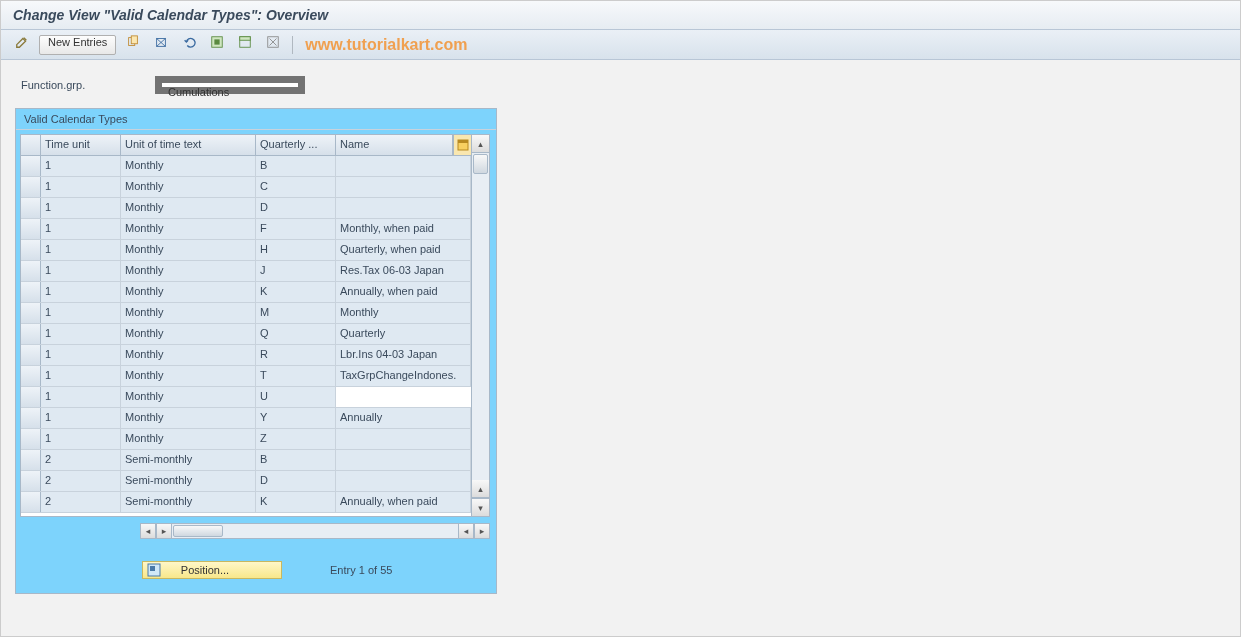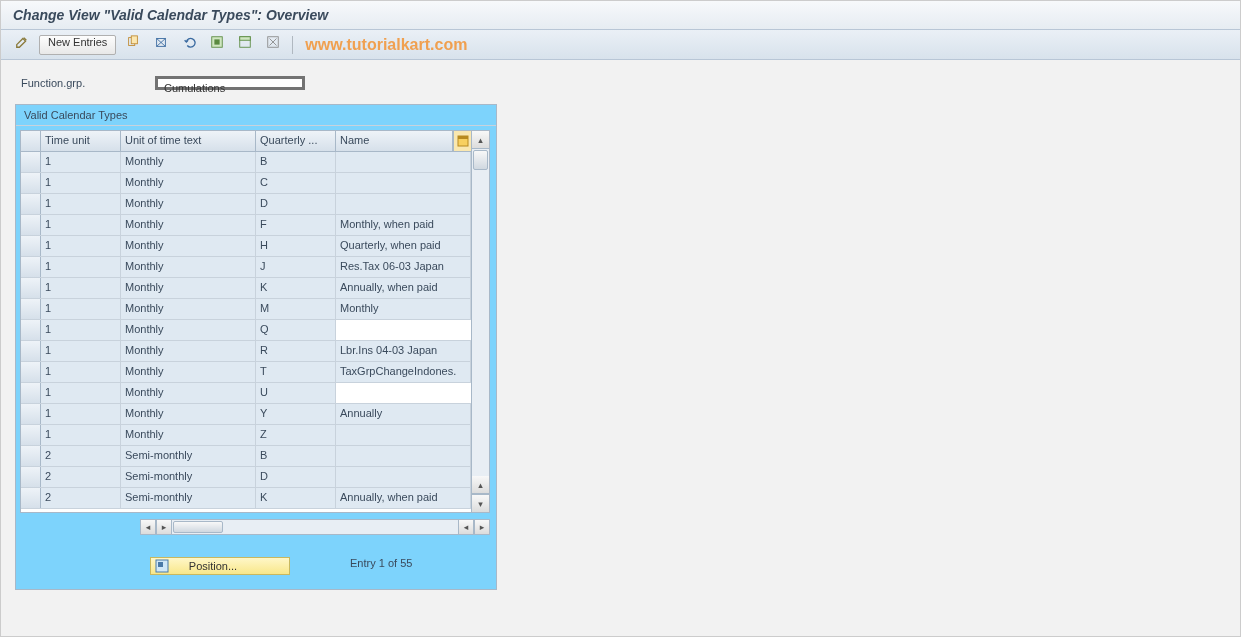--- a/index.html
+++ b/index.html
@@ -66,21 +66,21 @@
     align-items: center;
     gap: 24px;
     margin-bottom: 14px;
     margin-left: 6px;
   }
   .field-label {
     width: 110px;
     color: #3a4a5c;
   }
   .field-input {
-    border: 3px solid #737373;
+    border: 7px solid #737373;
     background: #fff;
     padding: 2px 6px;
     width: 150px;
     height: 14px;
     line-height: 14px;
   }
   .group-box {
     border: 1px solid #a8b8c8;
     width: 482px;
     background: #7dd3fc;
@@ -186,23 +186,23 @@
     flex:1; height:16px; display:flex;
   }
   .hscroll .scroll-btn { width:16px; height:16px; border:1px solid #a8b8c8; }
   .hscroll-track { flex:1; background:#e8eef4; border-top:1px solid #a8b8c8; border-bottom:1px solid #a8b8c8; position:relative; }
   .hscroll-thumb {
     position:absolute; top:1px; bottom:1px; left:1px; width:50px;
     background: linear-gradient(#f8f8f8, #d0d8e0);
     border:1px solid #a8b8c8; border-radius:2px;
   }
   .footer-row {
-    display:flex; 
-    padding: 16px 6px 14px 14px;
-    gap: 60px;
+    display:flex; align-items:center;
+    padding: 16px 6px 14px 6px;
+    gap: 48px;
   }
   .position-btn {
     margin-left: 120px;
     background: linear-gradient(#fff7c8, #f8e78a);
     border: 1px solid #c8b860;
     padding: 2px 20px 2px 6px;
     display:flex; align-items:center; gap:8px;
     cursor:pointer;
     width: 140px;
     justify-content: center;
@@ -355,20 +355,21 @@
                 <div class="cell cell-c1">1</div>
                 <div class="cell cell-c2">Monthly</div>
                 <div class="cell cell-c3">M</div>
                 <div class="cell cell-c4">Monthly</div>
               </div>
               <div class="row">
                 <div class="cell cell-sel"></div>
                 <div class="cell cell-c1">1</div>
                 <div class="cell cell-c2">Monthly</div>
                 <div class="cell cell-c3">Q</div>
+                <div class="cell cell-c4">Quarterly</div>
               </div>
               <div class="row">
                 <div class="cell cell-sel"></div>
                 <div class="cell cell-c1">1</div>
                 <div class="cell cell-c2">Monthly</div>
                 <div class="cell cell-c3">R</div>
                 <div class="cell cell-c4">Lbr.Ins 04-03  Japan</div>
               </div>
               <div class="row">
                 <div class="cell cell-sel"></div>

